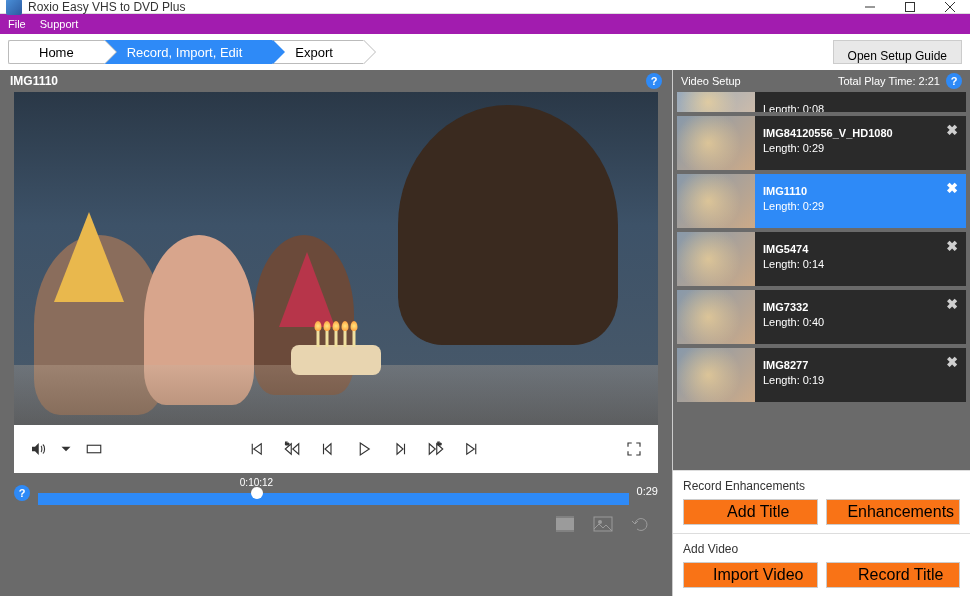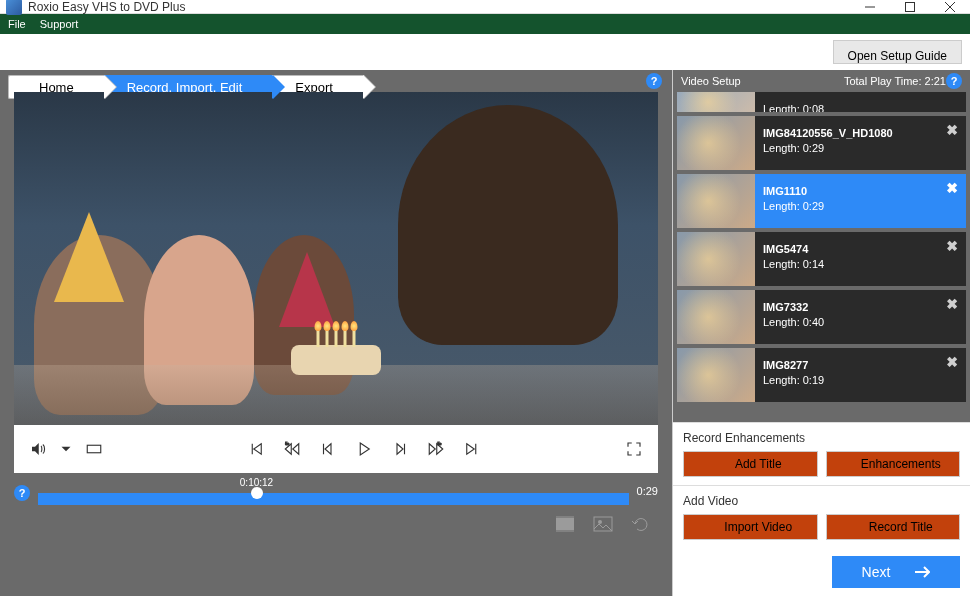--- a/index.html
+++ b/index.html
@@ -5,26 +5,26 @@
 * { box-sizing: border-box; margin: 0; padding: 0; font-family: "Segoe UI", Arial, sans-serif; }
 body { width: 970px; height: 608px; background: #fff; overflow: hidden; font-size: 13px; }
 
 .titlebar { height: 14px; background: #fff; display: flex; align-items: center; padding: 0 0 0 6px; border-bottom: 1px solid #ddd; }
 .titlebar .app-icon { width: 16px; height: 16px; margin-right: 6px; background: linear-gradient(135deg,#4a90d9,#2c5aa0); border-radius: 2px; }
 .titlebar .title { font-size: 12px; color: #333; flex: 1; }
 .titlebar .win-controls { display: flex; height: 26px; }
 .titlebar .win-btn { width: 40px; display: flex; align-items: center; justify-content: center; font-size: 14px; color: #333; cursor: pointer; }
 .titlebar .win-btn svg { width: 10px; height: 10px; }
 
-.menubar { height: 20px; background: #14532d; display: flex; align-items: center; padding: 0 8px; }
+.menubar { height: 20px; background: #a21caf; display: flex; align-items: center; padding: 0 8px; }
 .menubar .menu-item { color: #fff; font-size: 11px; margin-right: 14px; cursor: pointer; }
 
 .navbar { height: 36px; background: #fff; display: flex; align-items: center; padding: 6px 8px; }
 .nav-steps { display: flex; height: 24px; }
-.nav-step { position: relative; height: 24px; line-height: 24px; padding: 0 30px 0 22px; font-size: 13px; border: 1px solid #bbb; border-right: none; background: #fff; cursor: pointer; margin-top: 35px; }
+.nav-step { position: relative; height: 24px; line-height: 24px; padding: 0 30px 0 22px; font-size: 13px; border: 1px solid #bbb; border-right: none; background: #fff; cursor: pointer; }
 .nav-step.first { border-radius: 2px 0 0 2px; padding-left: 30px; }
 .nav-step.active { background: #2e8af7; color: #fff; border-color: #2e8af7; }
 .nav-step::after { content: ""; position: absolute; right: -12px; top: -1px; width: 0; height: 0; border-top: 12px solid transparent; border-bottom: 12px solid transparent; border-left: 12px solid #fff; z-index: 2; }
 .nav-step::before { content: ""; position: absolute; right: -13px; top: -1px; width: 0; height: 0; border-top: 12px solid transparent; border-bottom: 12px solid transparent; border-left: 12px solid #bbb; z-index: 1; }
 .nav-step.active::after { border-left-color: #2e8af7; }
 .nav-step.active::before { border-left-color: #2e8af7; }
 .nav-step.last { border-right: 1px solid #bbb; }
 .nav-step.last::after, .nav-step.last::before { border-left-color: transparent; }
 .nav-step.last::before { border-left: 12px solid #bbb; right: -13px; }
 .nav-step.last::after { border-left: 12px solid #fff; right: -12px; }
@@ -65,37 +65,37 @@
 .playhead { position: absolute; top: 8px; left: 37%; width: 12px; height: 12px; background: #fff; border-radius: 50%; transform: translateX(-50%); }
 .end-time { color: #fff; font-size: 11px; padding-bottom: 4px; text-align: right; }
 
 .bottom-tools { display: flex; justify-content: flex-end; gap: 12px; padding: 8px 18px; }
 .btool { width: 26px; height: 18px; opacity: 0.5; cursor: pointer; display: flex; align-items: center; justify-content: center; }
 .btool svg { width: 20px; height: 16px; fill: #ccc; }
 
 .side-pane { flex: 1; background: #fff; display: flex; flex-direction: column; border-left: 1px solid #ccc; }
 .side-header { height: 22px; background: #6a6a6a; display: flex; align-items: center; padding: 0 8px; color: #fff; font-size: 11px; }
 .side-header .sh-spacer { flex: 1; }
-.side-header .sh-time { }
+.side-header .sh-time { margin-right: 6px; }
 .video-list { flex: 1; overflow-y: auto; background: #6a6a6a; padding: 0 4px 4px; display: flex; flex-direction: column; gap: 4px; }
 .vitem { display: flex; background: #2a2a2a; height: 54px; position: relative; cursor: pointer; }
 .vitem.selected { background: #2e8af7; }
 .vitem.partial { height: 20px; overflow: hidden; text-decoration: underline; }
 .vitem .thumb { width: 78px; height: 100%; background: linear-gradient(135deg,#8899aa,#ccaa88); flex-shrink: 0; position: relative; overflow: hidden; }
 .vitem .thumb::after { content:""; position:absolute; inset:0; background: radial-gradient(circle at 40% 50%, rgba(255,220,150,0.6), transparent 60%); }
 .vitem.partial .thumb { background: linear-gradient(135deg,#9ab,#cba); }
 .vitem .info { padding: 10px 8px; color: #fff; font-size: 11px; line-height: 15px; }
 .vitem .info .name { font-weight: bold; }
 .vitem .close { position: absolute; top: 6px; right: 8px; color: #cfcfcf; font-size: 14px; font-weight: bold; cursor: pointer; }
 .vitem.selected .close { color: #fff; }
 
 .enh-section { padding: 8px 10px; border-top: 1px solid #ddd; }
 .enh-section .sec-label { font-size: 12px; color: #333; margin-bottom: 6px; }
 .btn-row { display: flex; gap: 8px; }
-.gray-btn { flex: 1; height: 26px; background: #c2410c; border: 1px solid #ccc; font-size: 12px; cursor: pointer; padding-left: 16px; }
+.gray-btn { flex: 1; height: 26px; background: #f97316; border: 1px solid #ccc; font-size: 16px; cursor: pointer; padding-left: 16px; }
 .next-row { padding: 8px 10px; display: flex; justify-content: flex-end; }
 .next-btn { width: 128px; height: 32px; background: #2e8af7; color: #fff; border: none; font-size: 14px; display: flex; align-items: center; justify-content: center; gap: 24px; cursor: pointer; }
 .next-btn svg { width: 16px; height: 12px; stroke: #fff; stroke-width: 2; fill: none; }
 </style>
 </head>
 <body>
 
 <div class="titlebar">
   <div class="app-icon"></div>
   <div class="title">Roxio Easy VHS to DVD Plus</div>
@@ -321,22 +321,14 @@
         <button class="gray-btn">Enhancements</button>
       </div>
     </div>
     <div class="enh-section">
       <div class="sec-label">Add Video</div>
       <div class="btn-row">
         <button class="gray-btn">Import Video</button>
         <button class="gray-btn">Record Title</button>
       </div>
     </div>
-    <div class="next-row">
-      <button class="next-btn">
-        <span>Next</span>
-        <svg viewBox="0 0 16 12">
-            <path d="M1 6h13M10 1l5 5-5 5"></path>
-          </svg>
-      </button>
-    </div>
   </div>
 </div>
 
 </body></html>

